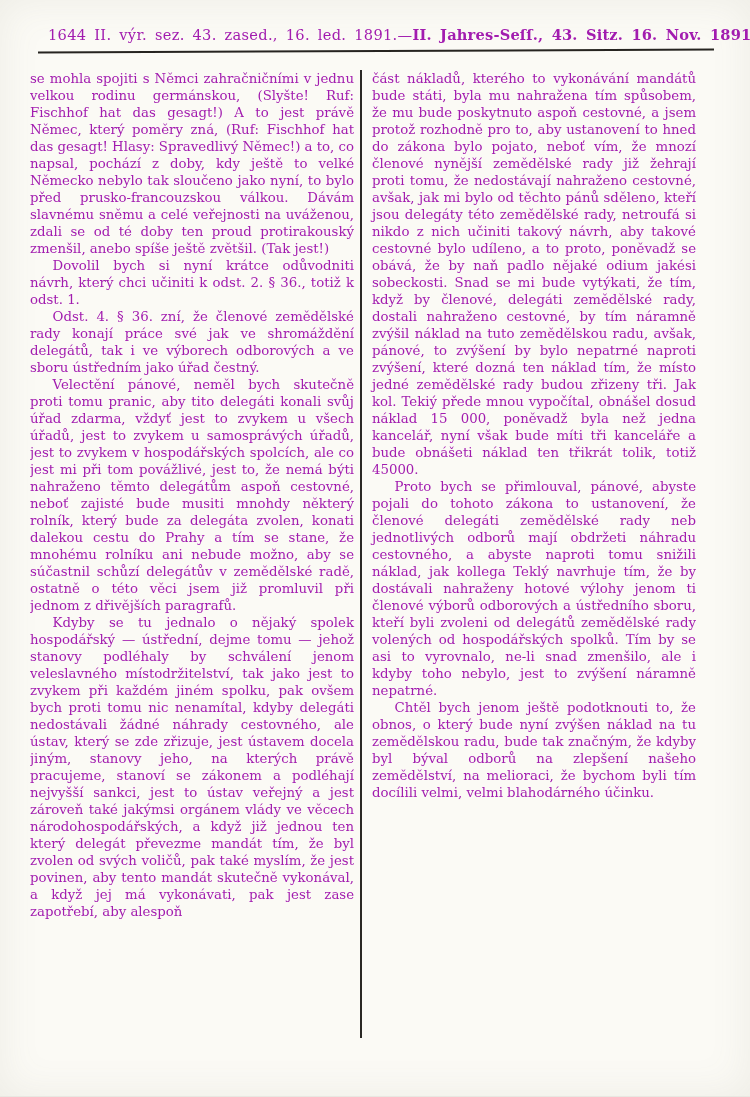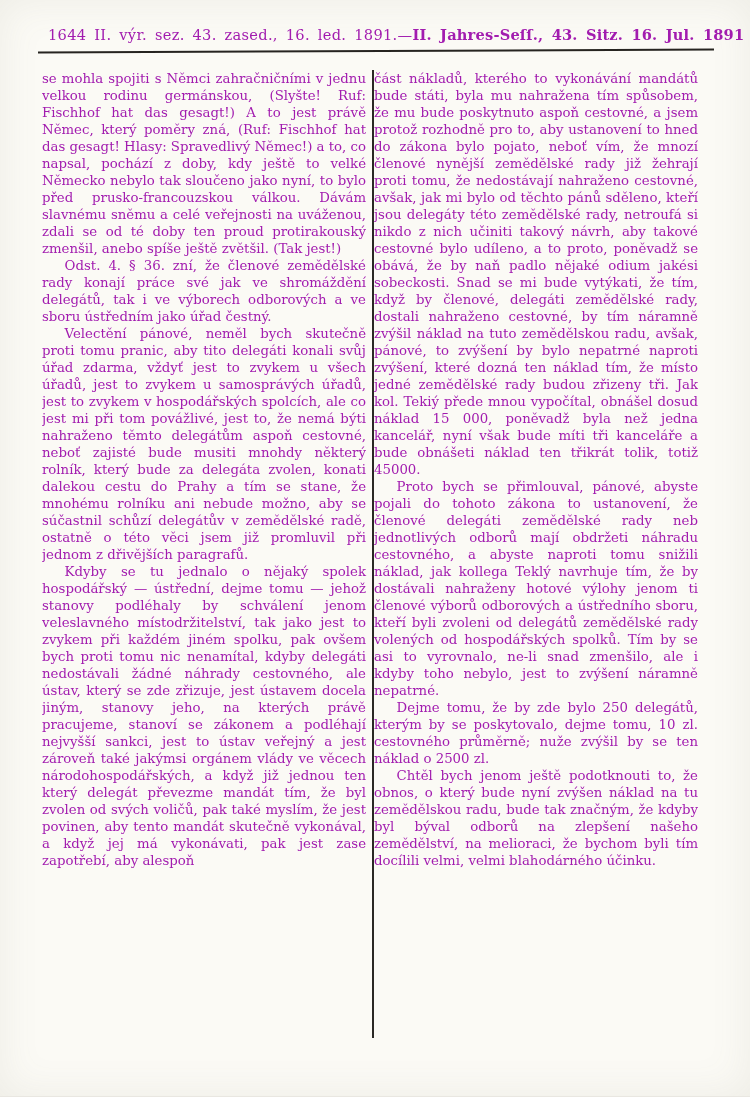--- a/index.html
+++ b/index.html
@@ -40,33 +40,33 @@
     top: 50px;
     left: 38px;
     width: 676px;
     height: 2px;
     background: #262420;
     transform: rotate(-0.25deg);
   }
   .columns {
     position: absolute;
     top: 70px;
-    left: 42px;
+    left: 30px;
     width: 672px;
     height: 980px;
     display: flex;
   }
   .col {
     text-align: justify;
     font-size: 13.3px;
     line-height: 17px;
     overflow: hidden;
   }
   .col-left  { width: 324px; padding-right: 6px; }
-  .col-right { width: 324px; padding-left: 0; }
+  .col-right { width: 324px; padding-left: 10px; }
   .divider {
     width: 2px;
     background: #2a2824;
     height: 968px;
     flex: 0 0 auto;
   }
   p {
     margin: 0;
     padding: 0;
     text-indent: 1.7em;
@@ -74,38 +74,38 @@
   p.no-indent { text-indent: 0; }
 </style>
 </head>
 <body>
 
 <div class="page">
 
   <div class="header">
     <span>1644 II. výr. sez. 43. zased., 16. led. 1891.</span>
     <span>—</span>
-    <span class="fraktur">II. Jahres-Seſſ., 43. Sitz. 16. Jul. 1891</span>
+    <span class="fraktur">II. Jahres-Seſſ., 43. Sitz. 16. Nov. 1891</span>
   </div>
 
   <div class="header-rule"></div>
 
   <div class="columns">
 
     <div class="col col-left">
       <p class="no-indent">se mohla spojiti s Němci zahračničními v jednu velkou rodinu germánskou, (Slyšte! Ruf: Fischhof hat das gesagt!) A to jest právě Němec, který poměry zná, (Ruf: Fischhof hat das gesagt! Hlasy: Spravedlivý Němec!) a to, co napsal, pochází z doby, kdy ještě to velké Německo nebylo tak sloučeno jako nyní, to bylo před prusko-francouzskou válkou. Dávám slavnému sněmu a celé veřejnosti na uváženou, zdali se od té doby ten proud protirakouský zmenšil, anebo spíše ještě zvětšil. (Tak jest!)</p>
+      <p>Dovolil bych si nyní krátce odůvodniti návrh, který chci učiniti k odst. 2. § 36., totiž k odst. 1.</p>
       <p>Odst. 4. § 36. zní, že členové zemědělské rady konají práce své jak ve shromáždění delegátů, tak i ve výborech odborových a ve sboru ústředním jako úřad čestný.</p>
       <p>Velectění pánové, neměl bych skutečně proti tomu pranic, aby tito delegáti konali svůj úřad zdarma, vždyť jest to zvykem u všech úřadů, jest to zvykem u samosprávých úřadů, jest to zvykem v hospodářských spolcích, ale co jest mi při tom povážlivé, jest to, že nemá býti nahraženo těmto delegátům aspoň cestovné, neboť zajisté bude musiti mnohdy některý rolník, který bude za delegáta zvolen, konati dalekou cestu do Prahy a tím se stane, že mnohému rolníku ani nebude možno, aby se súčastnil schůzí delegátův v zemědělské radě, ostatně o této věci jsem již promluvil při jednom z dřivějších paragrafů.</p>
       <p>Kdyby se tu jednalo o nějaký spolek hospodářský — ústřední, dejme tomu — jehož stanovy podléhaly by schválení jenom veleslavného místodržitelství, tak jako jest to zvykem při každém jiném spolku, pak ovšem bych proti tomu nic nenamítal, kdyby delegáti nedostávali žádné náhrady cestovného, ale ústav, který se zde zřizuje, jest ústavem docela jiným, stanovy jeho, na kterých právě pracujeme, stanoví se zákonem a podléhají nejvyšší sankci, jest to ústav veřejný a jest zároveň také jakýmsi orgánem vlády ve věcech národohospodářských, a když již jednou ten který delegát převezme mandát tím, že byl zvolen od svých voličů, pak také myslím, že jest povinen, aby tento mandát skutečně vykonával, a když jej má vykonávati, pak jest zase zapotřebí, aby alespoň</p>
     </div>
 
     <div class="divider"></div>
 
     <div class="col col-right">
       <p class="no-indent">část nákladů, kterého to vykonávání mandátů bude státi, byla mu nahražena tím spůsobem, že mu bude poskytnuto aspoň cestovné, a jsem protož rozhodně pro to, aby ustanovení to hned do zákona bylo pojato, neboť vím, že mnozí členové nynější zemědělské rady již žehrají proti tomu, že nedostávají nahraženo cestovné, avšak, jak mi bylo od těchto pánů sděleno, kteří jsou delegáty této zemědělské rady, netroufá si nikdo z nich učiniti takový návrh, aby takové cestovné bylo udíleno, a to proto, poněvadž se obává, že by naň padlo nějaké odium jakési sobeckosti. Snad se mi bude vytýkati, že tím, když by členové, delegáti zemědělské rady, dostali nahraženo cestovné, by tím náramně zvýšil náklad na tuto zemědělskou radu, avšak, pánové, to zvýšení by bylo nepatrné naproti zvýšení, které dozná ten náklad tím, že místo jedné zemědělské rady budou zřizeny tři. Jak kol. Tekiý přede mnou vypočítal, obnášel dosud náklad 15 000, poněvadž byla než jedna kancelář, nyní však bude míti tři kanceláře a bude obnášeti náklad ten třikrát tolik, totiž 45000.</p>
       <p>Proto bych se přimlouval, pánové, abyste pojali do tohoto zákona to ustanovení, že členové delegáti zemědělské rady neb jednotlivých odborů mají obdržeti náhradu cestovného, a abyste naproti tomu snižili náklad, jak kollega Teklý navrhuje tím, že by dostávali nahraženy hotové výlohy jenom ti členové výborů odborových a ústředního sboru, kteří byli zvoleni od delegátů zemědělské rady volených od hospodářských spolků. Tím by se asi to vyrovnalo, ne-li snad zmenšilo, ale i kdyby toho nebylo, jest to zvýšení náramně nepatrné.</p>
-      <p>Dejme tomu, že by zde bylo 250 delegátů, kterým by se poskytovalo, dejme tomu, 10 zl. cestovného průměrně; nuže zvýšil by se ten náklad o 2500 zl.</p>
       <p>Chtěl bych jenom ještě podotknouti to, že obnos, o který bude nyní zvýšen náklad na tu zemědělskou radu, bude tak značným, že kdyby byl býval odborů na zlepšení našeho zemědělství, na melioraci, že bychom byli tím docílili velmi, velmi blahodárného účinku.</p>
     </div>
 
   </div>
 
 </div>
 
 </body></html>

